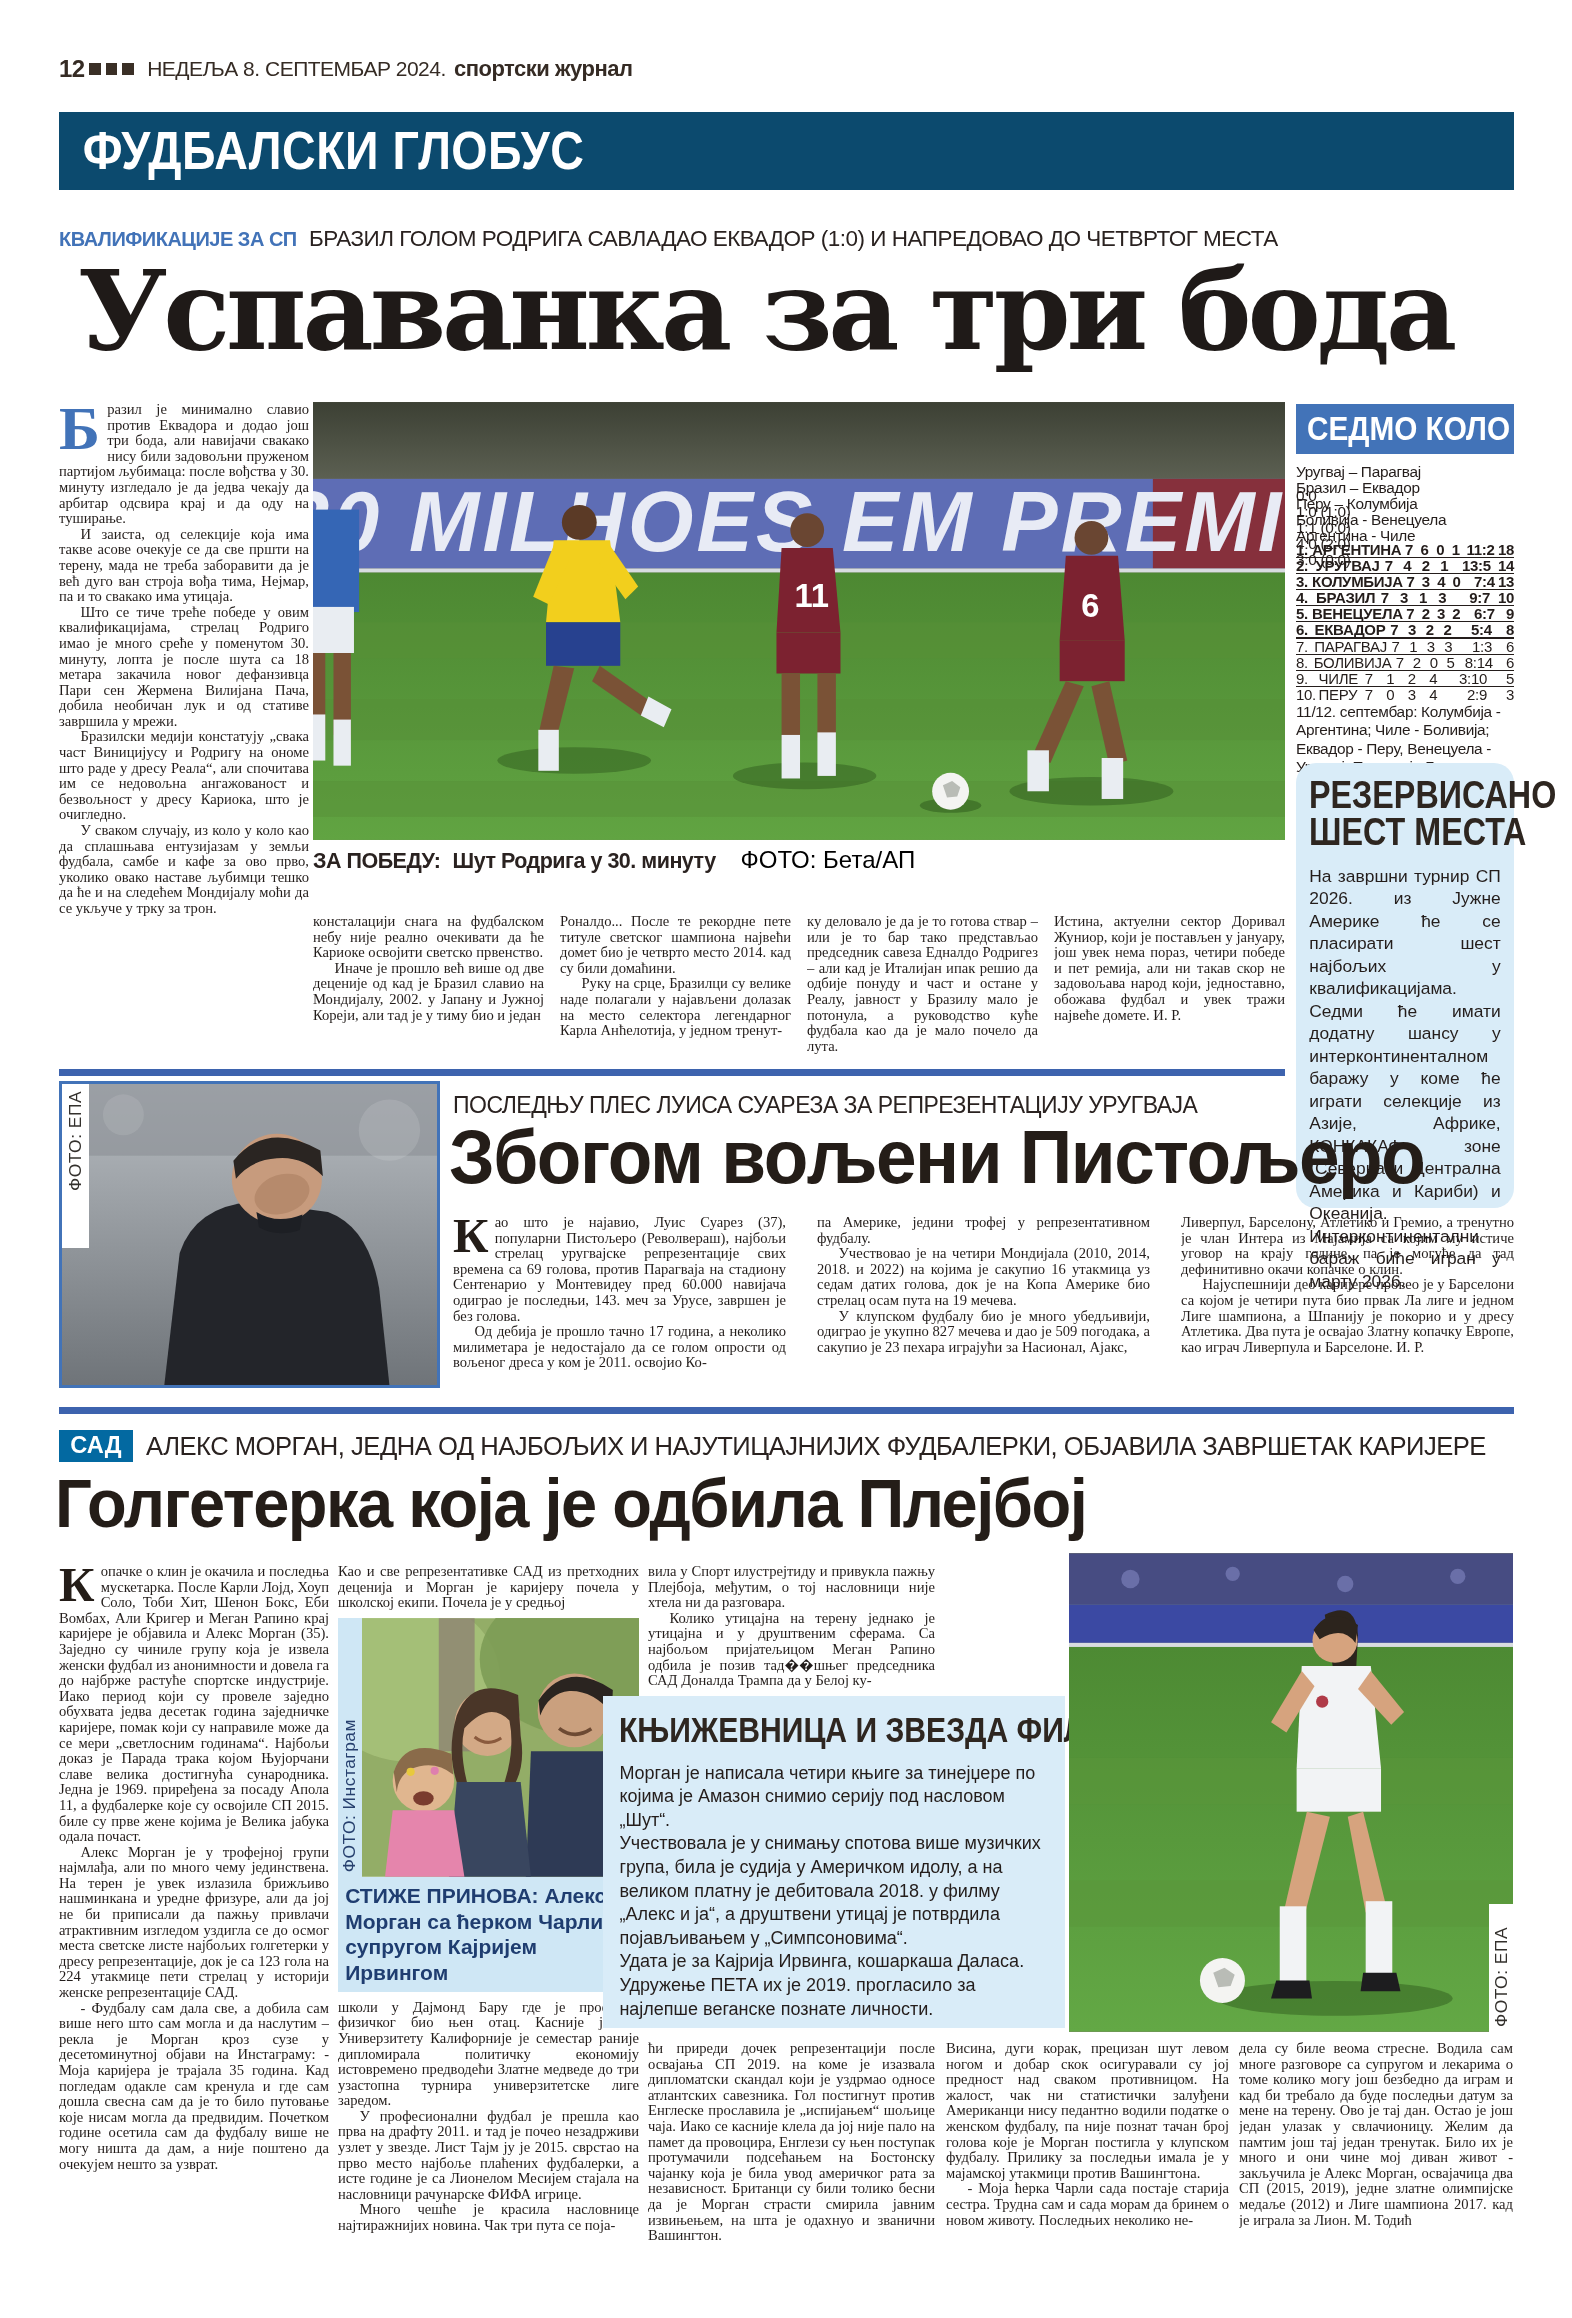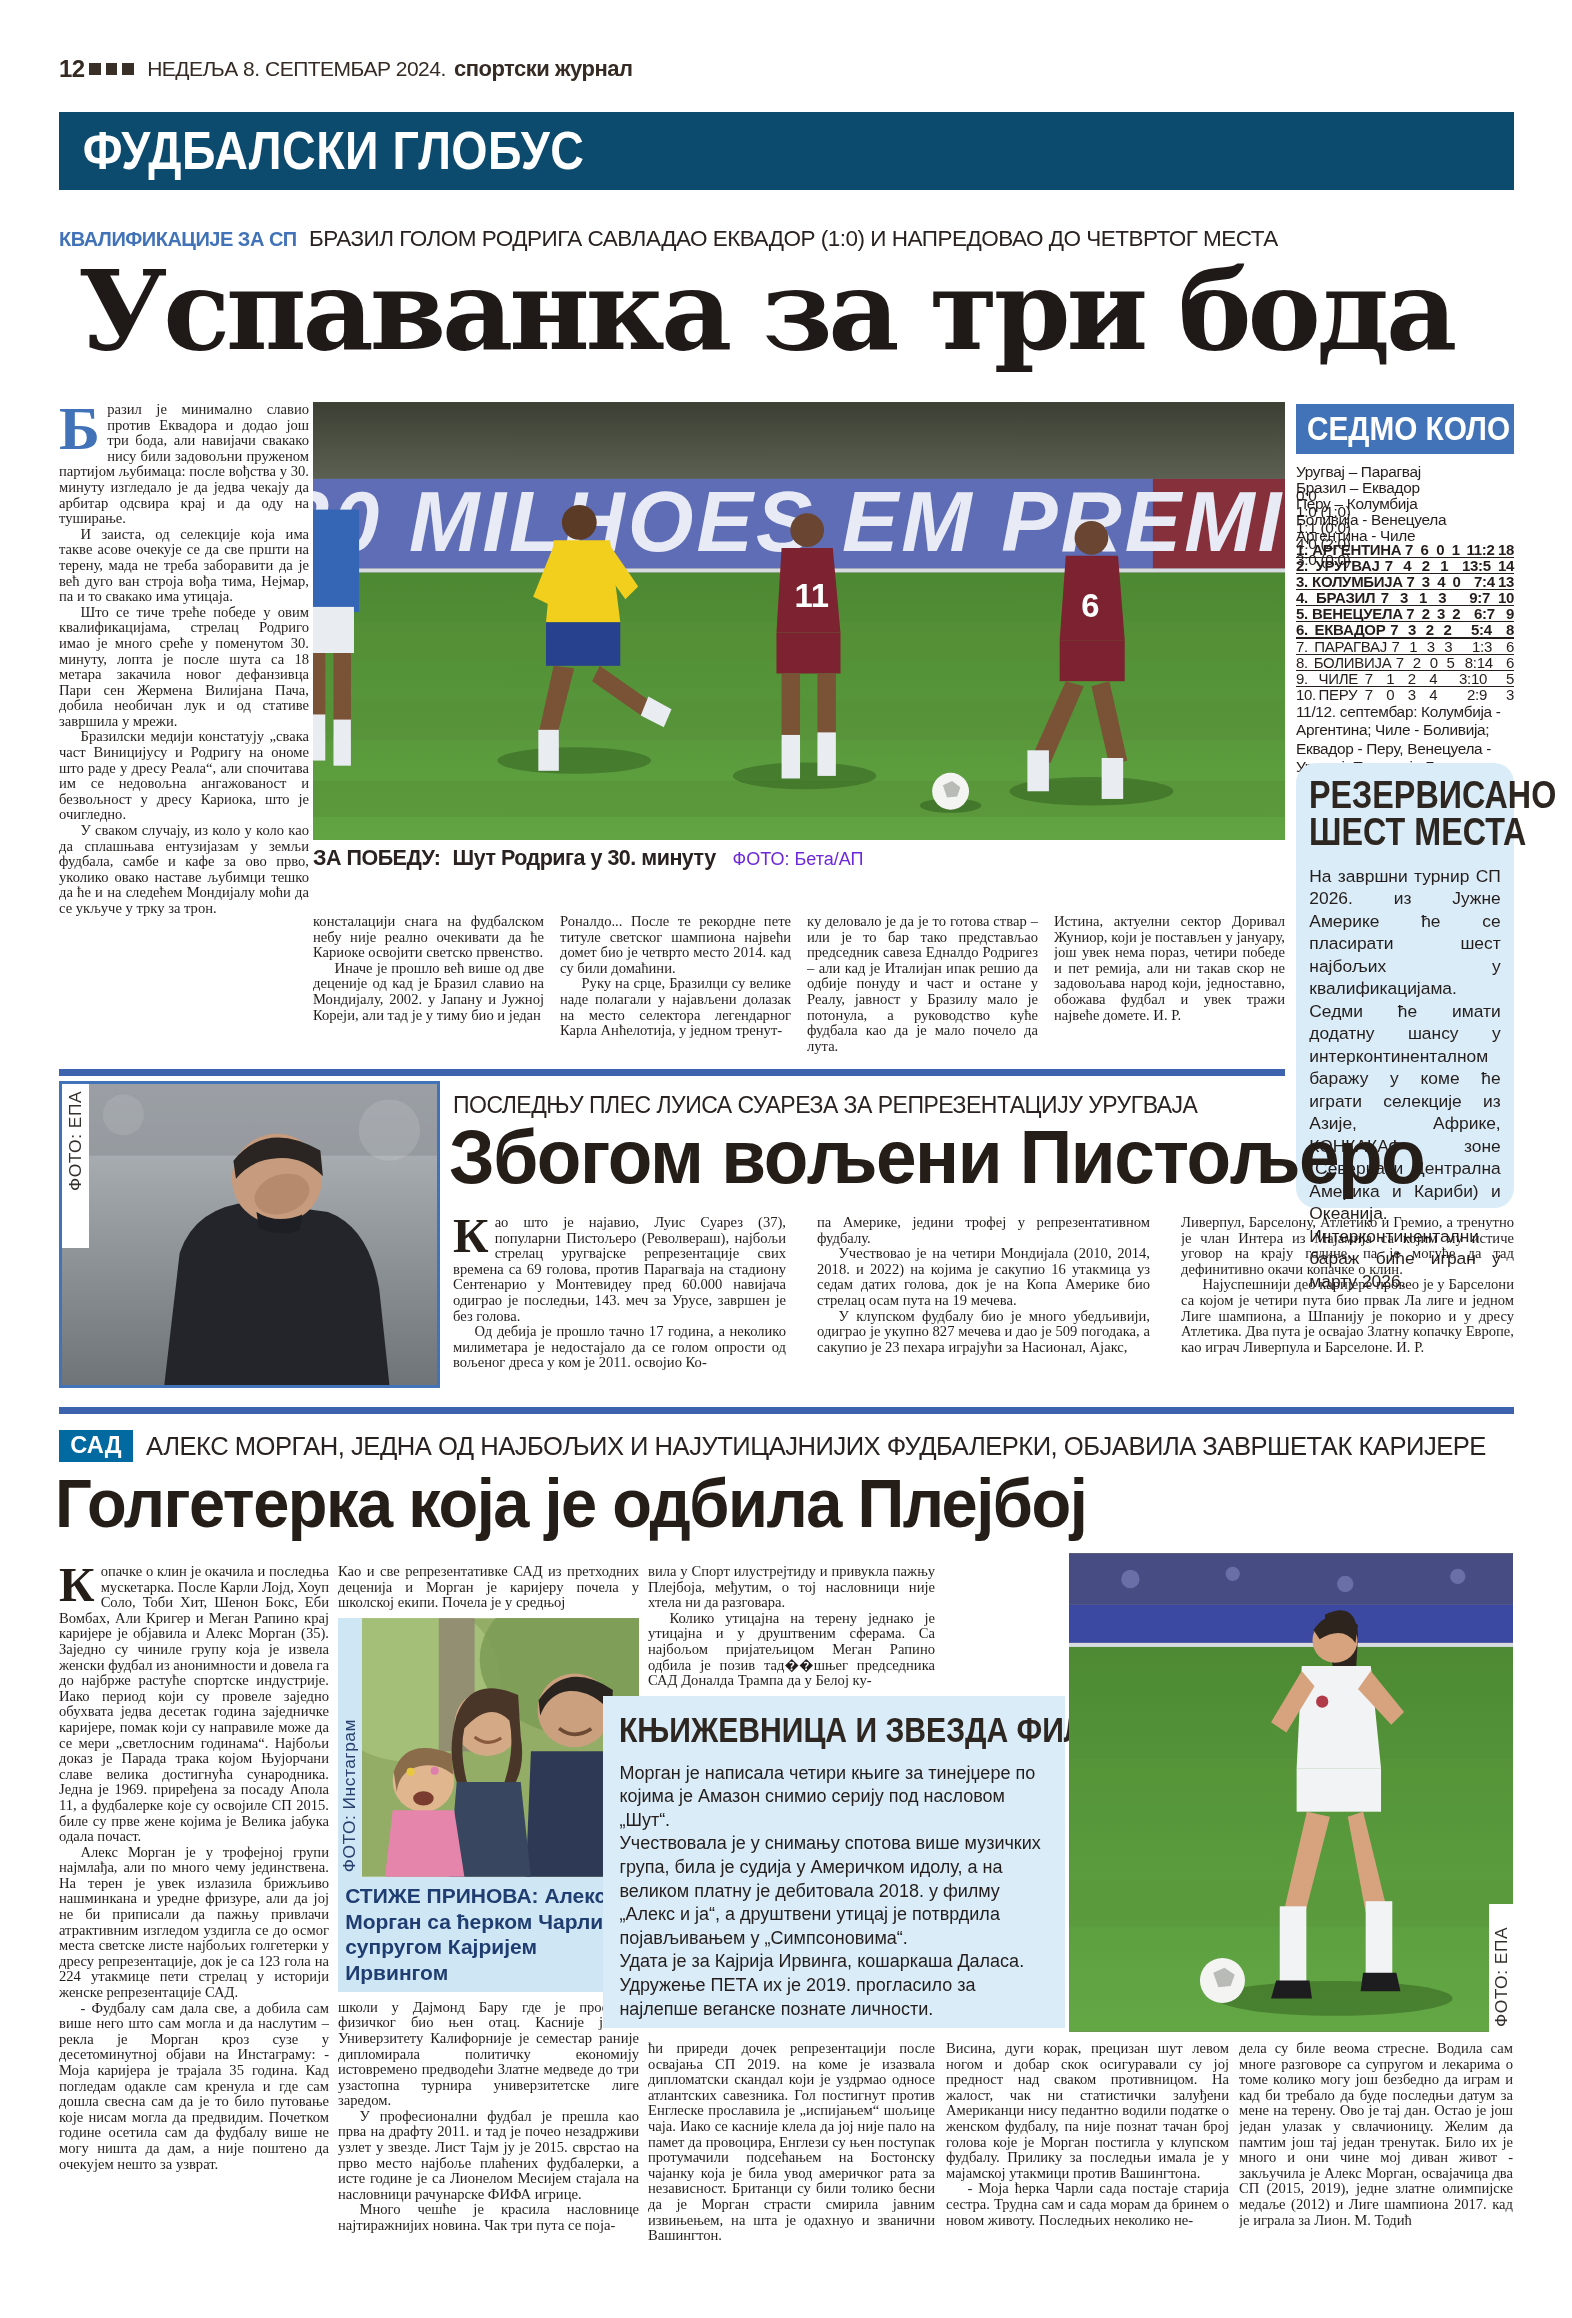--- a/index.html
+++ b/index.html
@@ -37,21 +37,21 @@
   .bt{font-size:14.6px;line-height:15.6px;text-align:justify;overflow:hidden;}
   .bt p{margin:0;text-indent:21.5px;}
   .bt p:first-child{text-indent:0;}
   .dropblue::first-letter{float:left;font-size:62px;line-height:47px;font-weight:bold;
       color:#4273b8;padding:3.1px 7.2px 0 0;font-family:"Liberation Serif",serif;}
   .dropink::first-letter{float:left;font-size:49px;line-height:38px;font-weight:bold;
       color:#241d18;padding:2px 6.1px 0 0;font-family:"Liberation Serif",serif;}
   
   .cap{font-family:"Liberation Sans",sans-serif;font-size:21.5px;color:#2a2220;white-space:nowrap;}
   .cap b{font-weight:bold;letter-spacing:-0.5px;}
-  .cap .cred{font-weight:normal;font-size:18px;margin-left:11px;color:#6d28d9;}
+  .cap .cred{font-weight:normal;font-size:24px;margin-left:19px;color:#000000;}
   .vcred{writing-mode:vertical-rl;transform:rotate(180deg);font-family:"Liberation Sans",sans-serif;
       font-size:17.4px;color:#33302c;letter-spacing:0.5px;}
   
   .sb-bar{left:1296px;top:404px;width:218px;height:50px;background:#4273b8;}
   .sb-bar span{display:inline-block;color:#fff;font-family:"Liberation Sans",sans-serif;font-weight:bold;
       font-size:33px;line-height:50px;padding-left:12.3px;transform:scaleX(.9);transform-origin:left center;white-space:nowrap;}
   .results{left:1296px;top:463px;width:218px;font-family:"Liberation Sans",sans-serif;font-size:15.4px;color:#241d1b;}
   .res-row{display:flex;align-items:flex-start;height:16px;letter-spacing:-0.3px;flex-direction:column;}
   .res-dots{flex:1;border-bottom:2px dotted #241d1b;margin:0 3.1px 3.6px 3.1px;}
   .res-s{white-space:nowrap;}

